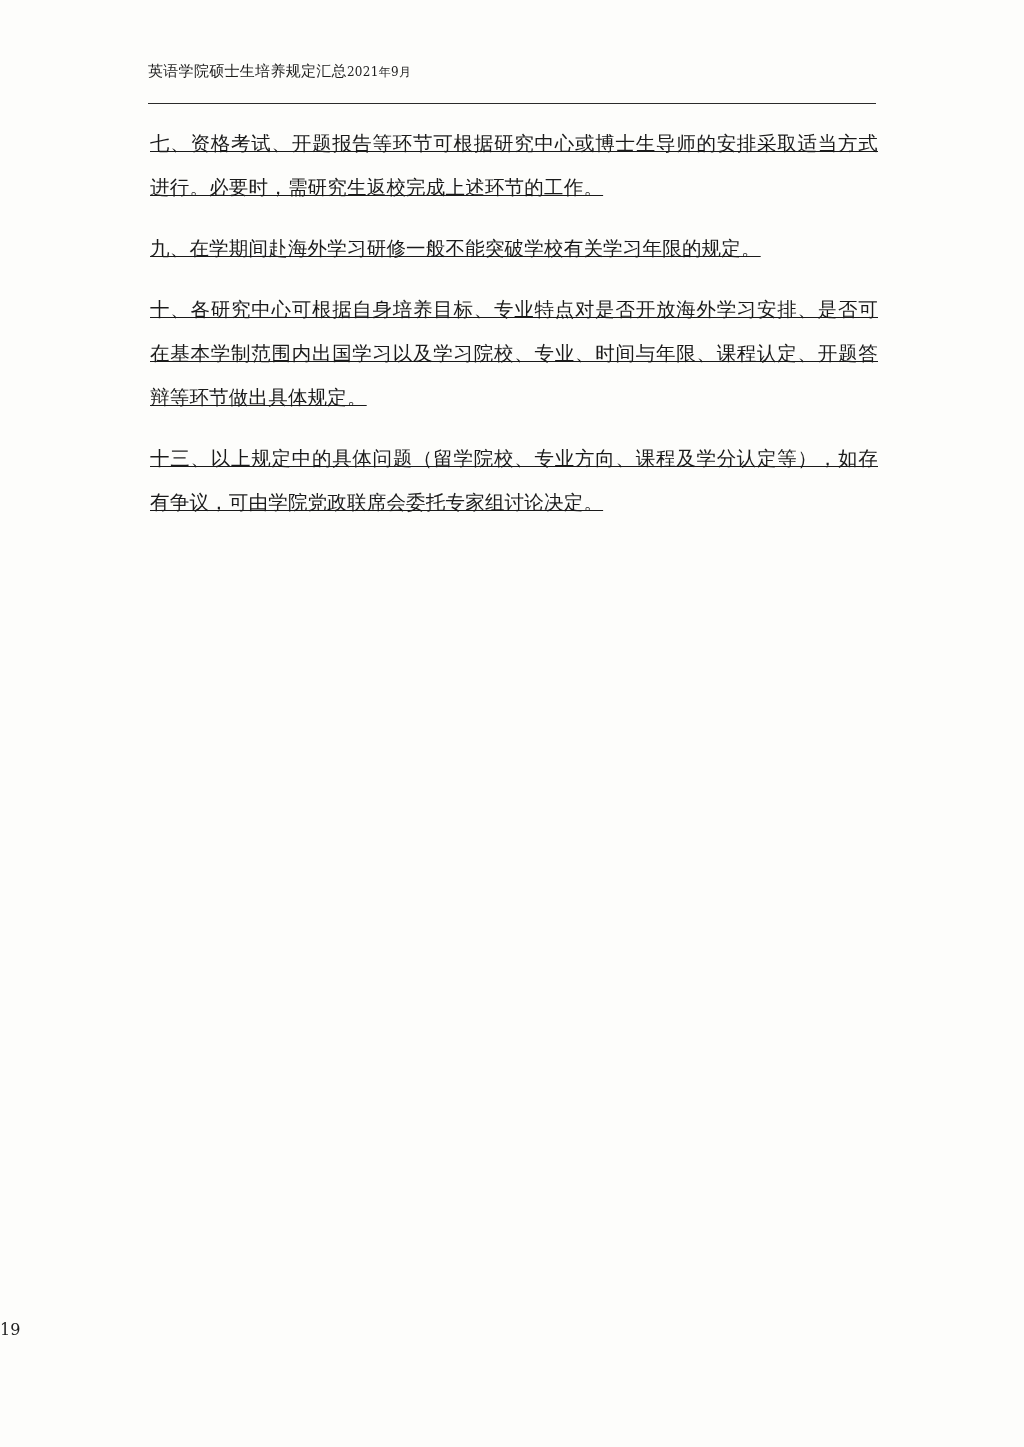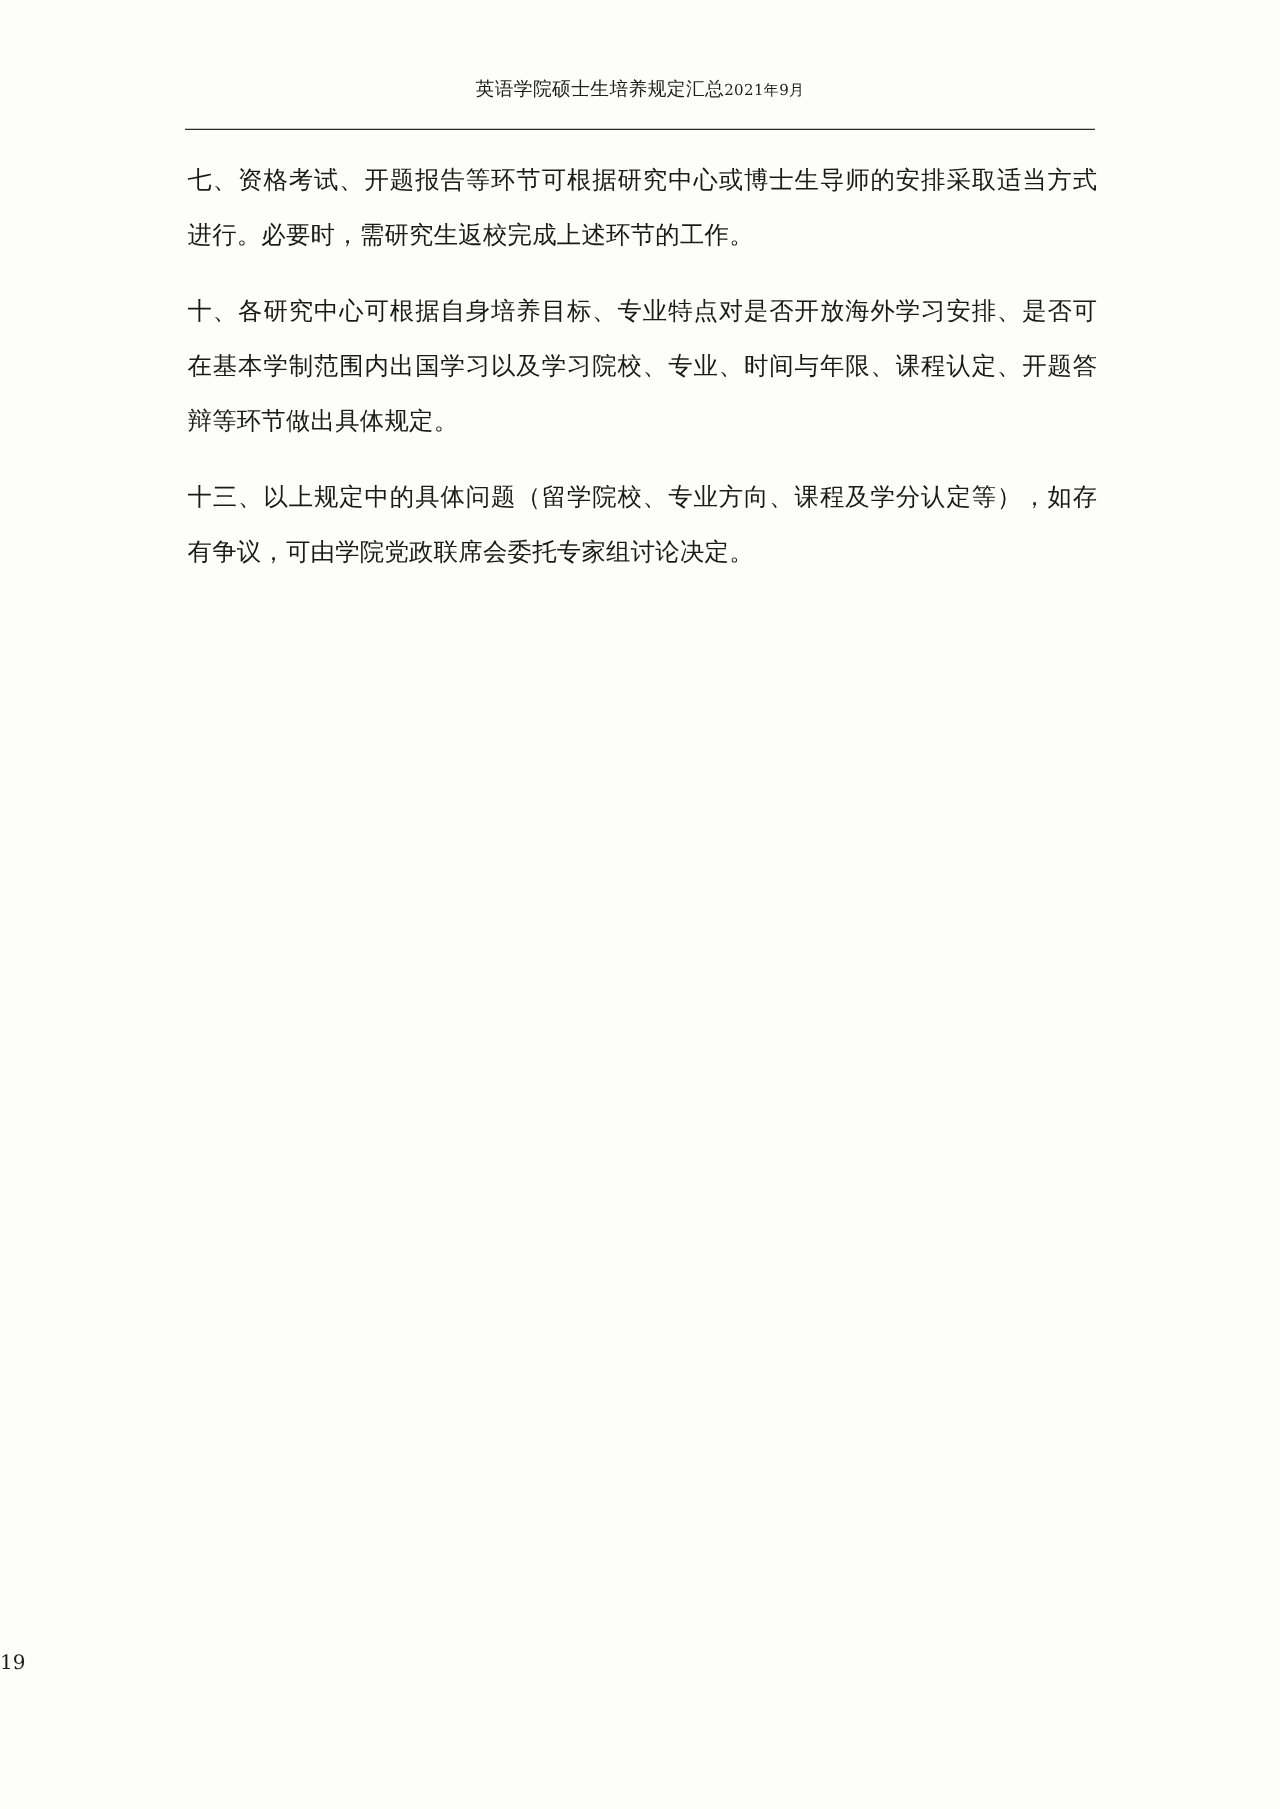--- a/index.html
+++ b/index.html
@@ -18,21 +18,21 @@
   .page {
     position: absolute;
     inset: 0;
     background: #fdfdfb;
   }
   .header {
     position: absolute;
     top: 62px;
     left: 148px;
     right: 148px;
-    text-align: center;
+    text-align: left;
     font-size: 15px;
     letter-spacing: 0.3px;
     color: #1d1d1d;
     font-family: "DejaVu Serif", serif;
   }
   .header .yearpart {
     font-size: 12px;
   }
   .rule {
     position: absolute;
@@ -49,20 +49,21 @@
     width: 728px;
   }
   .para {
     font-size: 19.5px;
     line-height: 44px;
     text-align: justify;
     text-justify: inter-ideograph;
     margin: 0 0 17px 0;
     color: #1a1a1a;
     letter-spacing: 0.2px;
+    text-decoration: underline;
   }
   .para:last-child {
     margin-bottom: 0;
   }
   .footer {
     position: absolute;
     top: 1320px;
     left: 0;
     width: 100%;
     text-align: left;
@@ -76,19 +77,20 @@
 <div class="page">
 
   <div class="header">
     <span>英语学院硕士生培养规定汇总</span><span class="yearpart">2021年9月</span>
   </div>
 
   <div class="rule"></div>
 
   <div class="content">
     <p class="para">七、资格考试、开题报告等环节可根据研究中心或博士生导师的安排采取适当方式进行。必要时，需研究生返校完成上述环节的工作。</p>
+    <p class="para">九、在学期间赴海外学习研修一般不能突破学校有关学习年限的规定。</p>
     <p class="para">十、各研究中心可根据自身培养目标、专业特点对是否开放海外学习安排、是否可在基本学制范围内出国学习以及学习院校、专业、时间与年限、课程认定、开题答辩等环节做出具体规定。</p>
     <p class="para">十三、以上规定中的具体问题（留学院校、专业方向、课程及学分认定等），如存有争议，可由学院党政联席会委托专家组讨论决定。</p>
   </div>
 
   <div class="footer">19</div>
 
 </div>
 
 </body></html>

